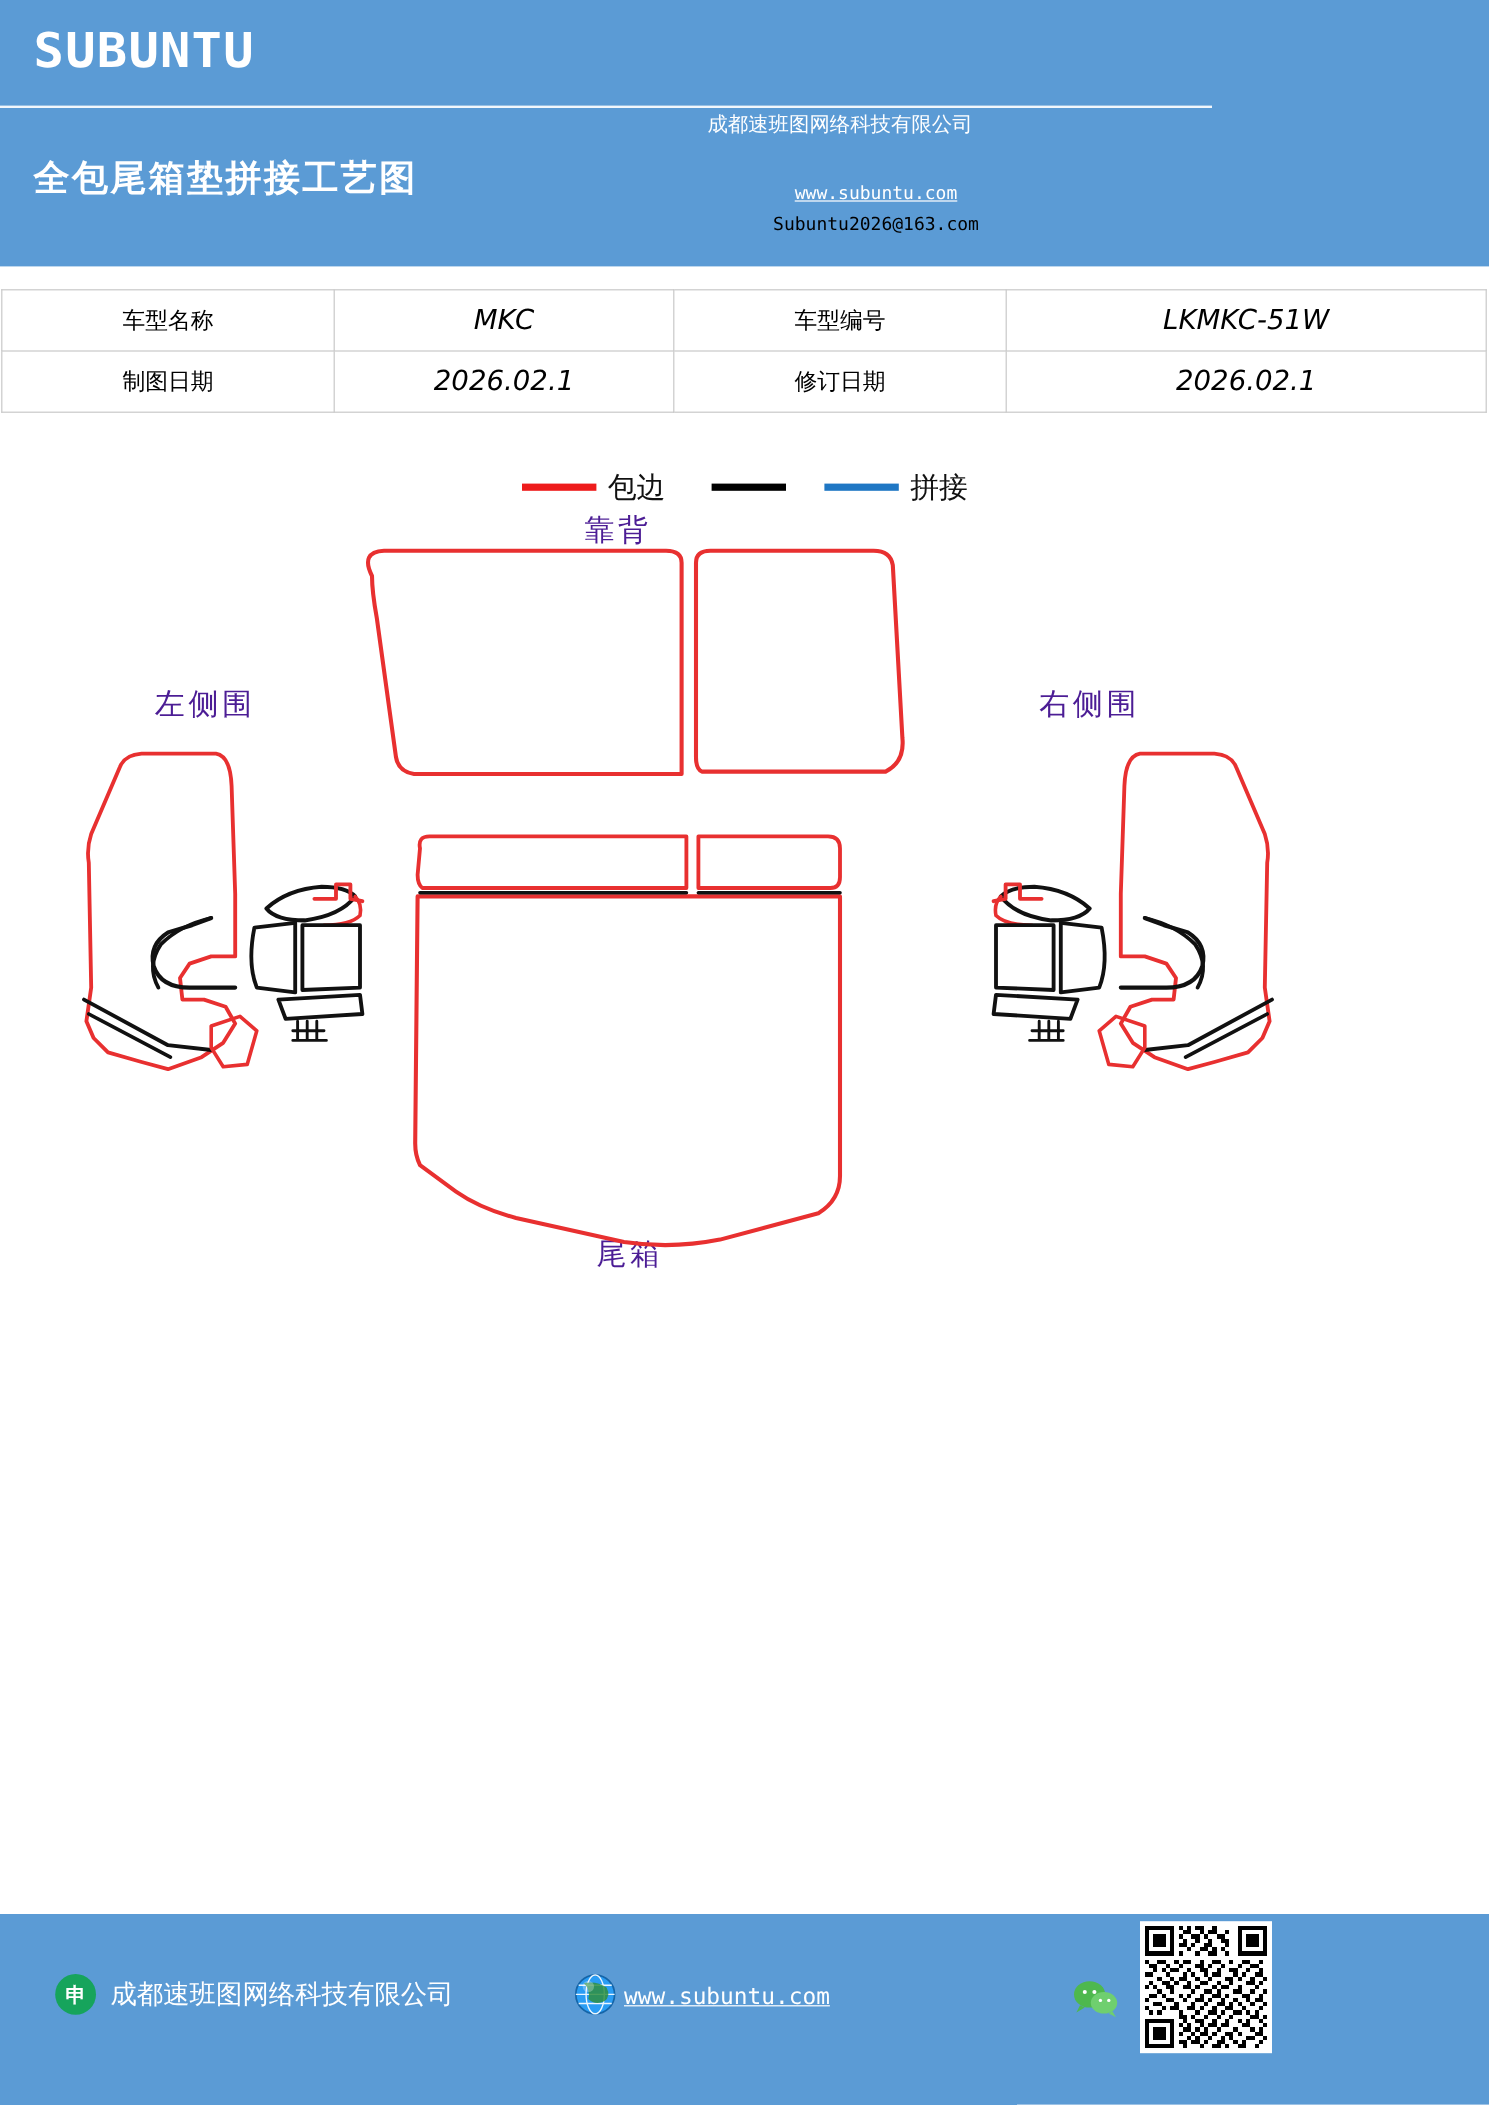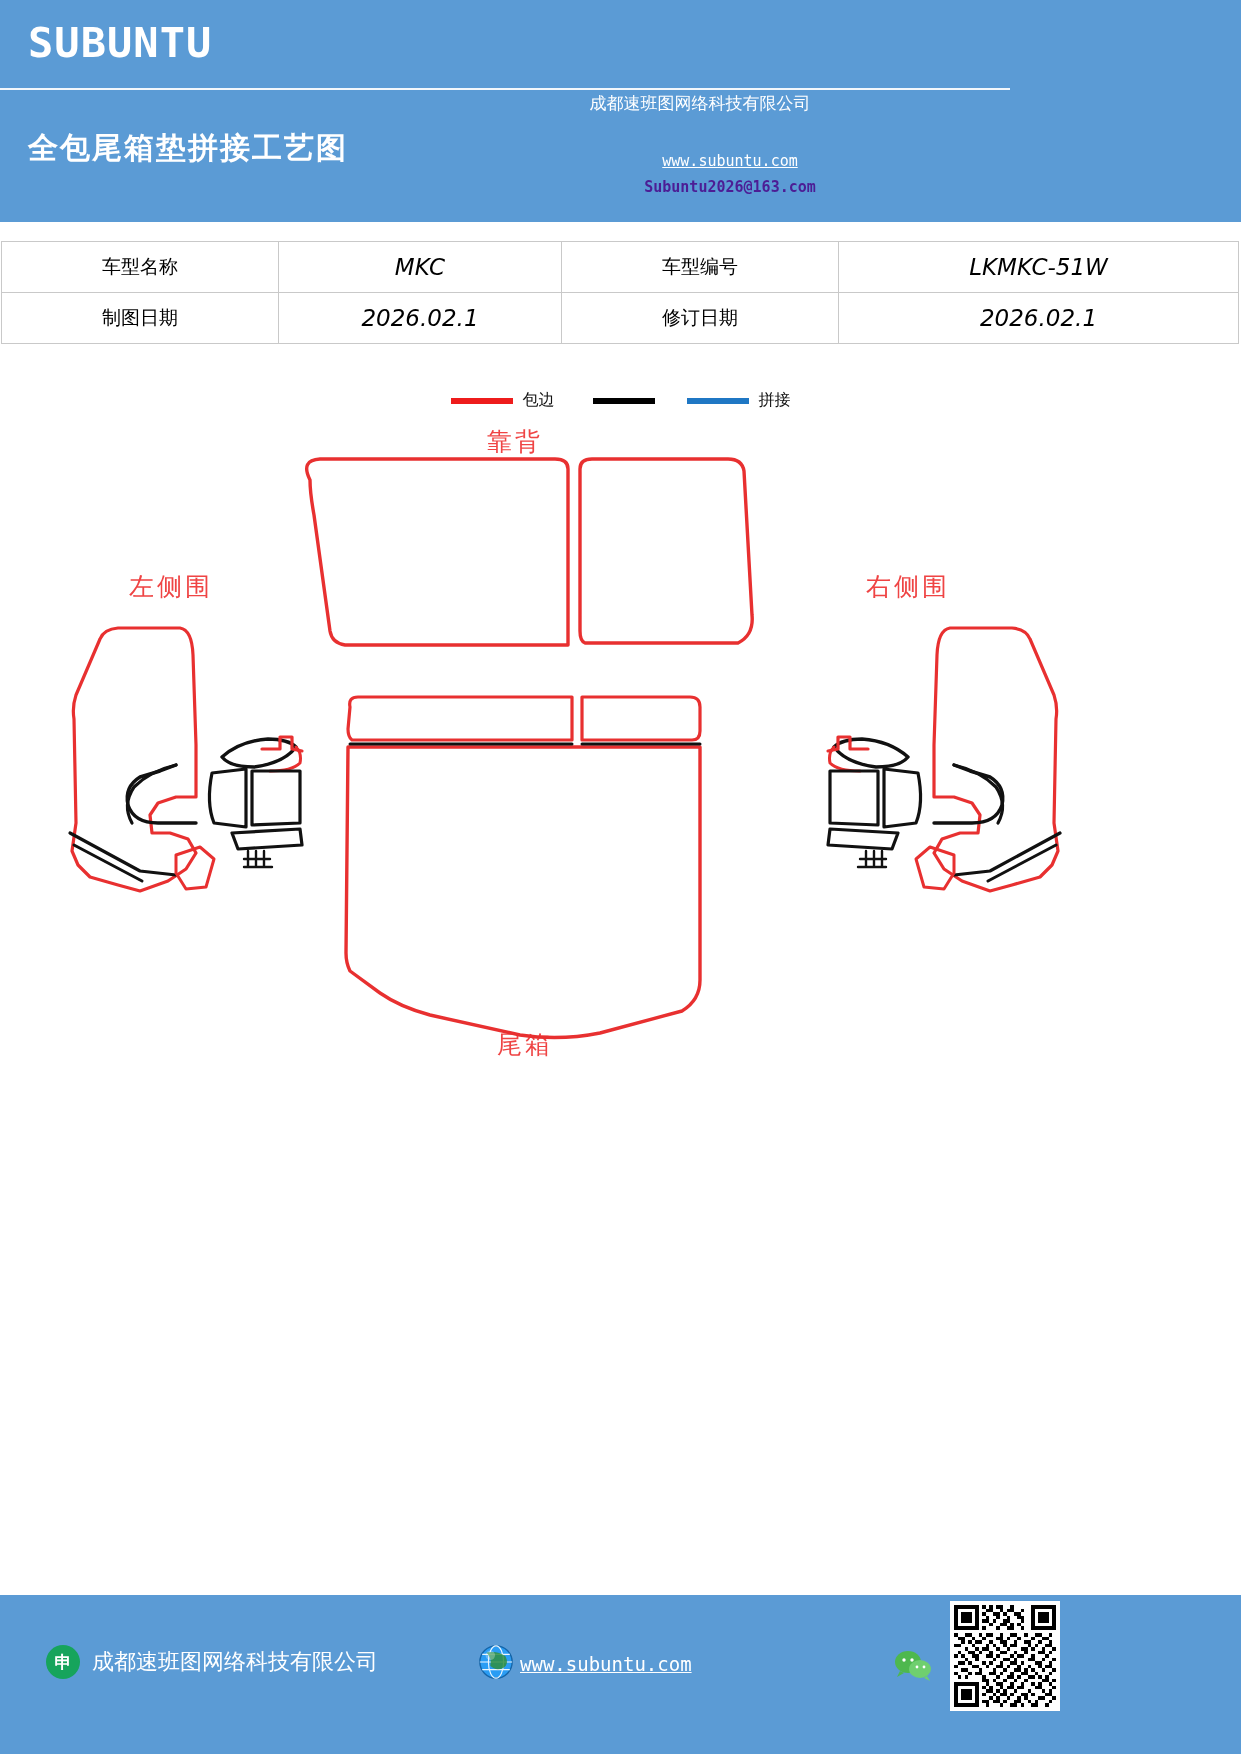--- a/index.html
+++ b/index.html
@@ -39,23 +39,22 @@
     font-family:"DejaVu Sans","Liberation Sans",sans-serif;
   }
   .url-head{
     position:absolute;left:560px;top:152px;width:340px;
     text-align:center;color:#ffffff;font-size:15px;
     text-decoration:underline;
     font-family:"DejaVu Sans Mono","Liberation Mono",monospace;
   }
   .mail-head{
     position:absolute;left:560px;top:178px;width:340px;
-    text-align:center;color:#4c1d95;font-size:15px;
+    text-align:center;color:#000000;font-size:15px;
     font-family:"DejaVu Sans Mono","Liberation Mono",monospace;
-    font-weight:bold;
   }
   .sop{
     position:absolute;right:18px;top:58px;
     color:#fff;font-weight:bold;font-size:72px;
     letter-spacing:-2px;line-height:1;
     font-family:"DejaVu Sans Mono","Liberation Mono",monospace;
   }
 
   
   .info-table{
@@ -77,31 +76,31 @@
   .info-table td.val{font-size:23px;font-style:italic;}
 
   
   .legend{
     position:absolute;left:0;top:390px;width:1241px;
     display:flex;justify-content:center;align-items:center;gap:0px;
   }
   .lg-item{display:flex;align-items:center;}
   .lg-swatch{width:62px;height:6px;display:inline-block;}
   .lg-text{
-    font-size:16px;color:#111;margin-left:10px;margin-right:38px;
+    font-size:24px;color:#111;margin-left:10px;margin-right:38px;
     font-family:"DejaVu Sans","Liberation Sans",sans-serif;
   }
   .lg-text.tight{margin-right:0;}
 
   
   .drawing{
     position:absolute;left:0;top:415px;width:1241px;height:680px;
   }
   .part-label{
-    position:absolute;font-size:25px;color:#ef4444;letter-spacing:3px;
+    position:absolute;font-size:25px;color:#4c1d95;letter-spacing:3px;
     font-family:"DejaVu Sans","Liberation Sans",sans-serif;
     white-space:nowrap;
   }
   #lbl-backrest{left:487px;top:10px;}
   #lbl-left{left:129px;top:155px;}
   #lbl-right{left:866px;top:155px;}
   #lbl-trunk{left:497px;top:613px;text-align:right;}
 
   
   .footer{

